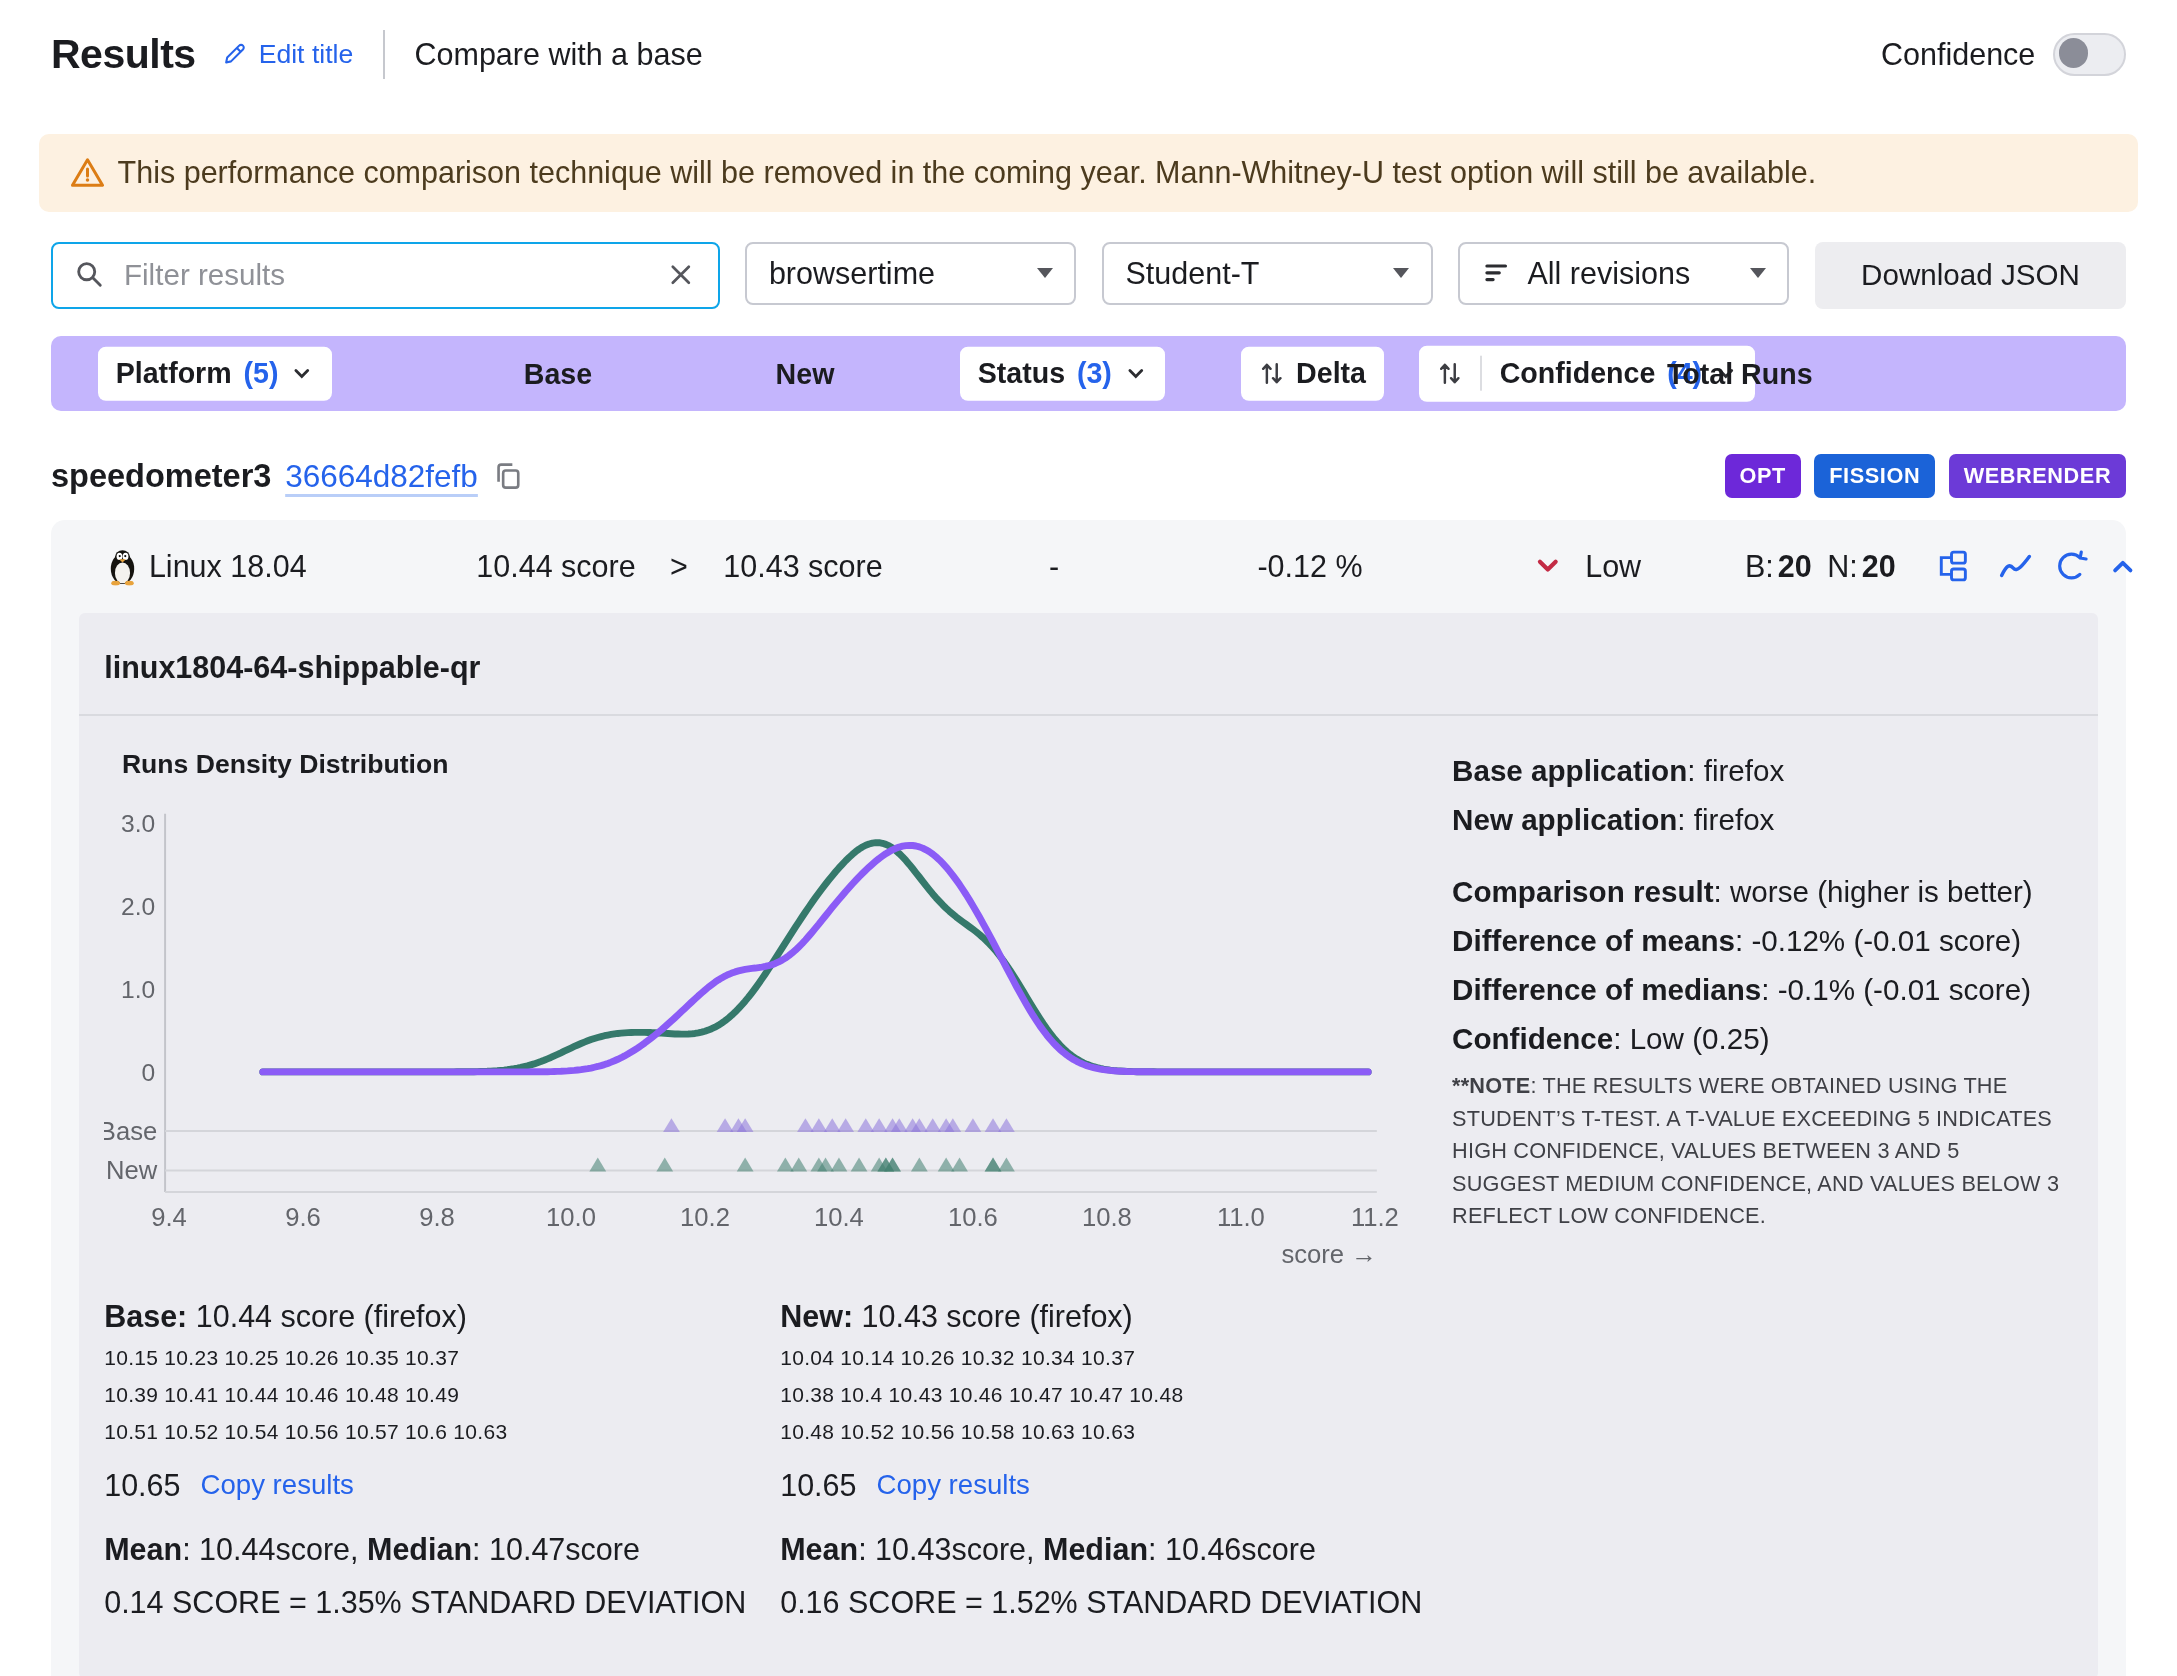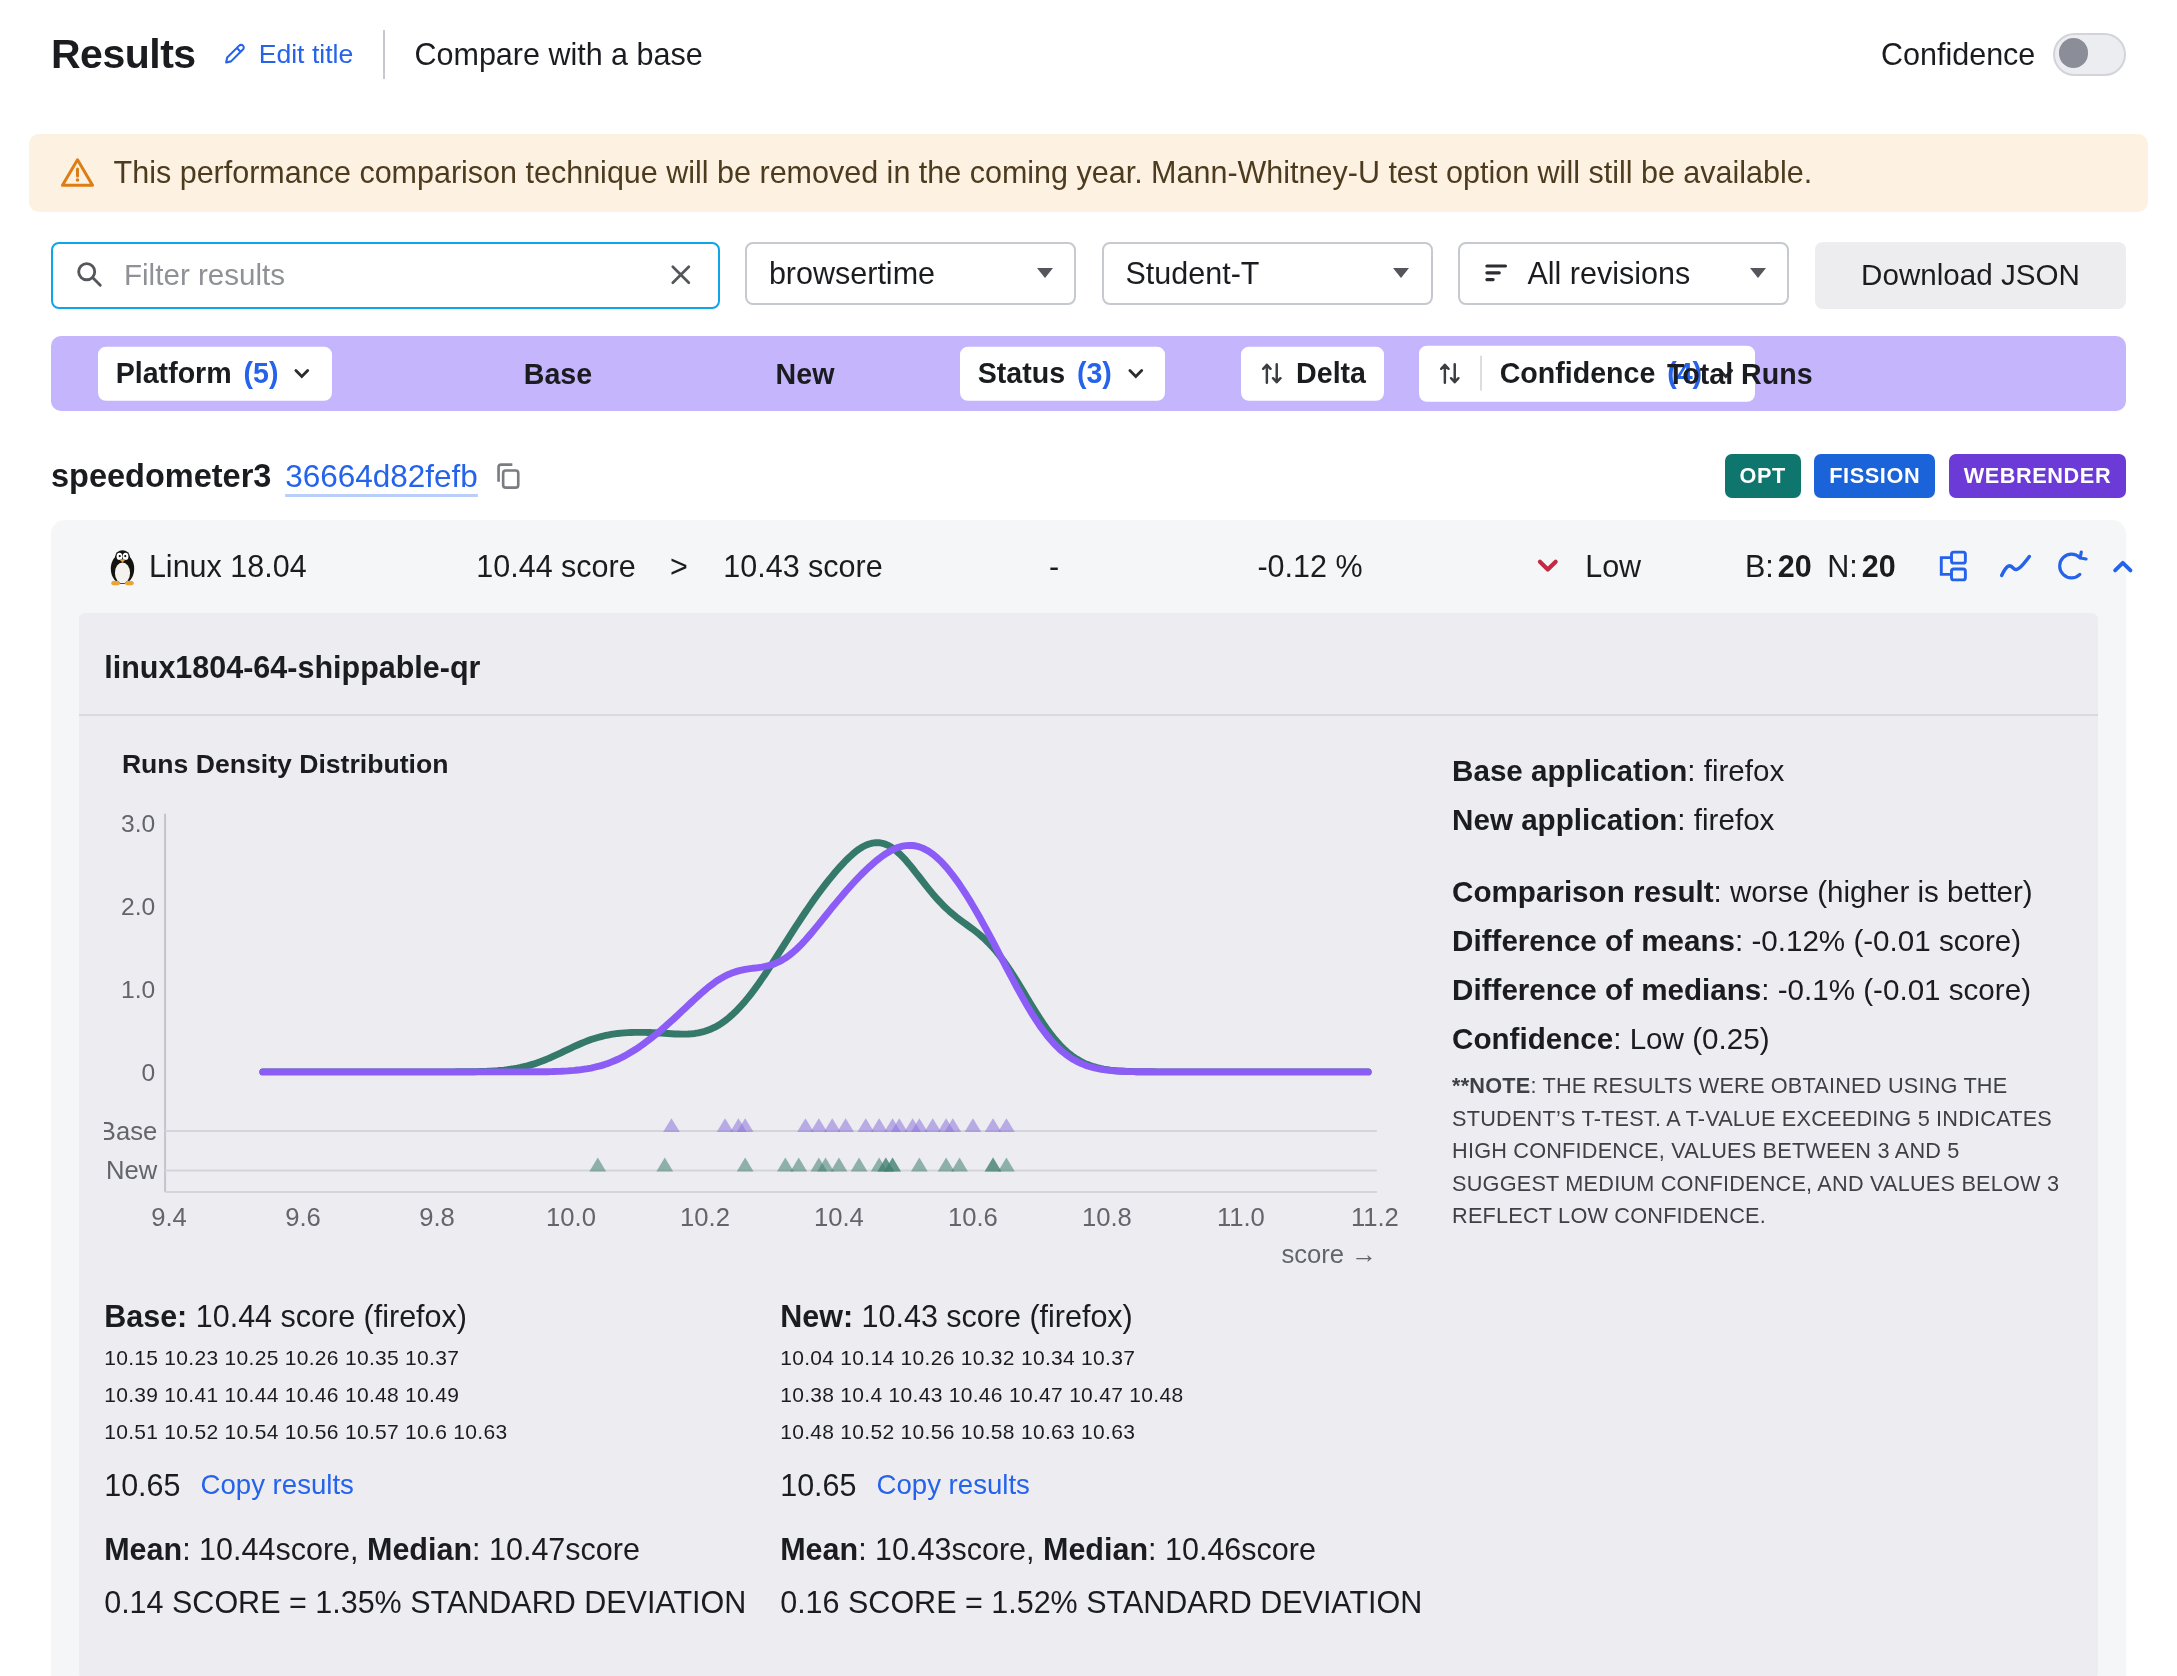--- a/index.html
+++ b/index.html
@@ -11,21 +11,21 @@
   .hdr h1{font-size:41px;margin:0;font-weight:700;letter-spacing:-0.5px;}
   .edit{display:flex;align-items:center;gap:9.9px;color:#2563eb;font-size:26.6px;margin-left:25.6px;cursor:pointer;}
   .vdiv{width:2px;height:49px;background:#c6c8ce;margin:0 29.6px;}
   .subtitle{font-size:30.5px;}
   .spacer{flex:1;}
   .repl{display:flex;align-items:center;gap:17.7px;font-size:30.5px;}
   .toggle{width:69px;height:39px;border:2px solid #d3d4da;background:#ecedf1;border-radius:21.7px;position:relative;cursor:pointer;}
   .knob{position:absolute;left:3.9px;top:3.9px;width:29.6px;height:29.6px;border-radius:50%;background:#8b8d98;}
 
   
-  .warn{margin:55px 29px 0;background:#fdf1e1;border-radius:9.9px;display:flex;align-items:center;gap:18px;padding:21.7px 29.6px;font-size:30.5px;color:#4c3b1e;}
+  .warn{margin:55px 39px 0;background:#fdf1e1;border-radius:9.9px;display:flex;align-items:center;gap:12px;padding:21.7px 29.6px;font-size:30.5px;color:#4c3b1e;}
 
   
   .toolbar{display:flex;gap:25.6px;margin:29.6px 51px 0;}
   .search{flex:1;display:flex;align-items:center;gap:17.7px;border:2px solid #0ea5e9;border-radius:7.9px;height:63px;padding:0 21.7px;background:#fff;}
   .search input{border:none;outline:none;flex:1;font-size:29.6px;color:#333;background:transparent;font-family:inherit;}
   .search input::placeholder{color:#8f9197;}
   .sel{width:331px;box-sizing:border-box;border:2px solid #c7c9d1;border-radius:7.9px;height:63px;display:flex;align-items:center;padding:0 21.7px;font-size:30.5px;gap:15.8px;background:#fff;cursor:pointer;}
   .caret{margin-left:auto;width:0;height:0;border-left:8.9px solid transparent;border-right:8.9px solid transparent;border-top:10.8px solid #55565c;}
   .dl{width:311px;box-sizing:border-box;background:#ededf0;border-radius:7.9px;display:flex;align-items:center;justify-content:center;font-size:29.6px;cursor:pointer;}
 
@@ -36,21 +36,21 @@
   .chip{background:#fff;border-radius:7.9px;padding:10.8px 17.7px;display:flex;align-items:center;gap:11.8px;cursor:pointer;}
   .cnt{color:#2563eb;font-weight:700;}
   .sep{width:2px;height:35px;background:#dcdde1;margin:0 5.9px;}
 
   
   .testrow{display:flex;align-items:center;margin:43px 51px 0;gap:13.8px;}
   .testname{font-size:32.5px;font-weight:700;}
   .rev{font-size:31.5px;color:#2563eb;text-decoration:underline;text-decoration-color:#b9cef8;text-underline-offset:6.9px;cursor:pointer;}
   .tags{margin-left:auto;display:flex;gap:13.8px;}
   .tag{color:#fff;font-weight:700;font-size:21.7px;padding:8.9px 14.8px;border-radius:6.9px;letter-spacing:0.6px;}
-  .tag.opt{background:#0f766e;}
+  .tag.opt{background:#6d28d9;}
   .tag.fission{background:#1b63d8;}
   .tag.webrender{background:#6c3ad7;}
 
   
   .card{margin:21.7px 51px 0;background:#f5f6f8;border-radius:13.8px 13.8px 0 0;padding-bottom:39px;}
   .prow{position:relative;height:93px;cursor:pointer;}
   .prow .abs{position:absolute;top:50%;transform:translateY(-50%);font-size:30.5px;white-space:nowrap;display:flex;align-items:center;gap:9.9px;}
   .prow .ctr{transform:translate(-50%,-50%);}
   .bold{font-weight:700;}
 

